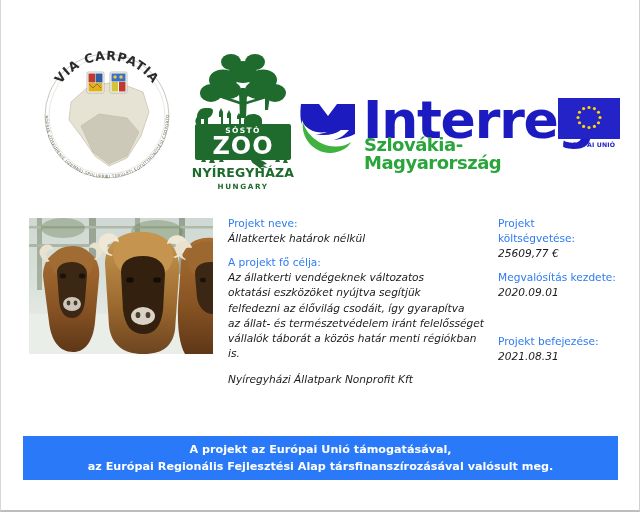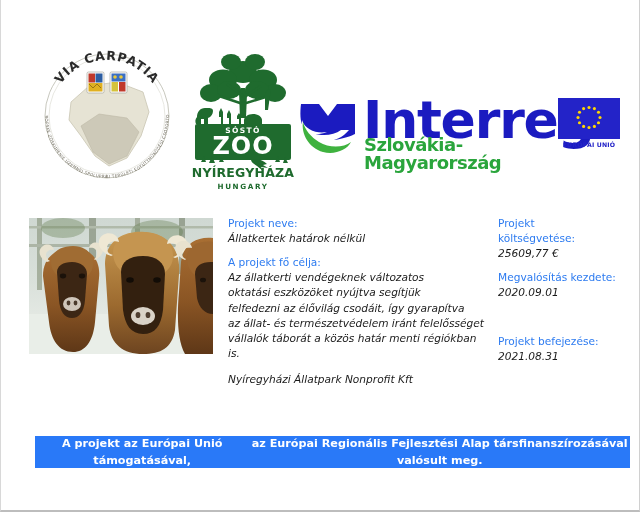--- a/index.html
+++ b/index.html
@@ -147,25 +147,25 @@
     font-family: "DejaVu Sans", sans-serif;
     font-style: italic;
   }
   .gap { height: 9px; }
   .gap-lg { height: 11px; }
   .gap-xl { height: 34px; }
 
   
   #footer-banner {
     position: absolute;
-    left: 34px; top: 436px;
-    width: 595px; height: 32px;
+    left: 22px; top: 436px;
+    width: 595px; height: 44px;
     background: #2979f8;
     display: flex;
-    flex-direction: row;
+    flex-direction: column;
     align-items: center;
     justify-content: center;
   }
   .footer-line {
     color: #ffffff;
     font-weight: bold;
     font-size: 11.2px;
     line-height: 17px;
     text-align: center;
     font-family: "DejaVu Sans", sans-serif;

